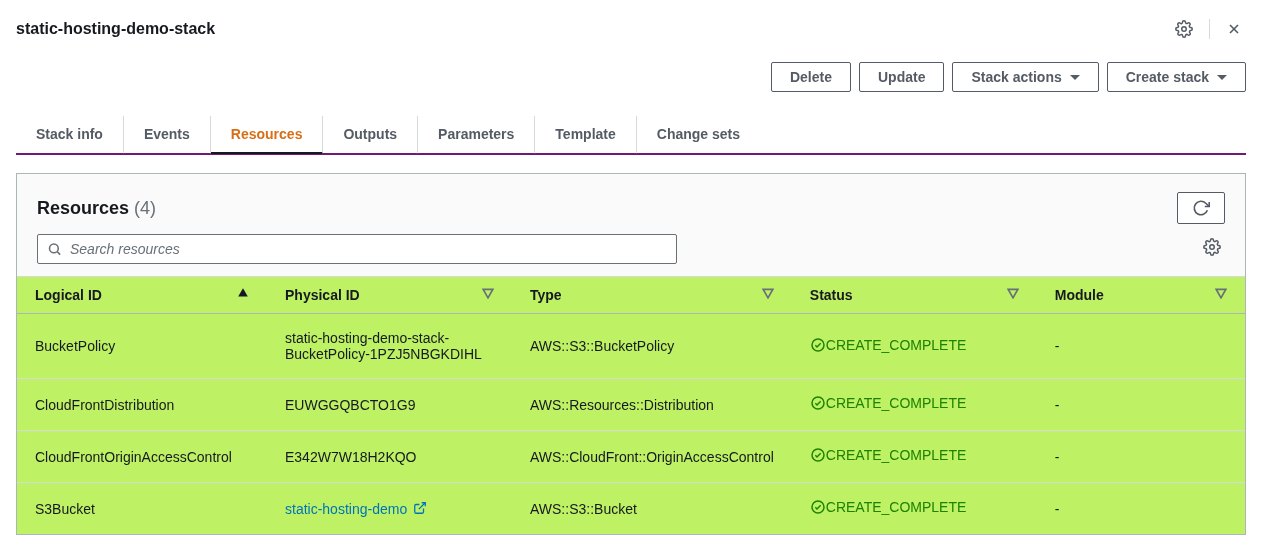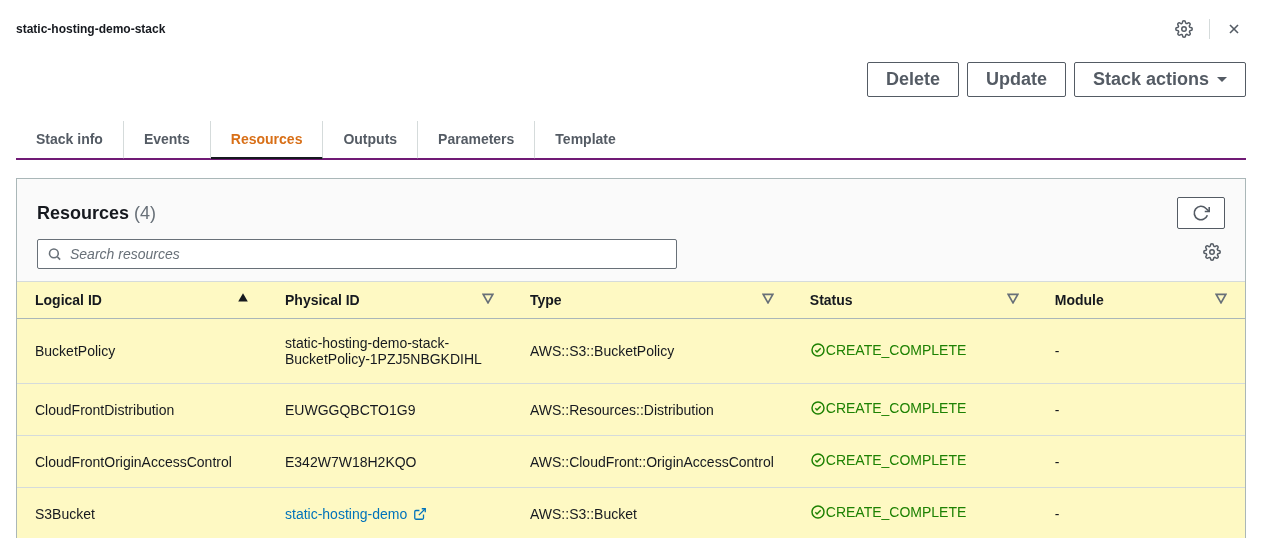--- a/index.html
+++ b/index.html
@@ -10,21 +10,21 @@
     color: #16191f;
     background: #fff;
     padding: 16px;
   }
   .top-bar {
     display: flex;
     align-items: center;
     justify-content: space-between;
   }
   .stack-title {
-    font-size: 12px;
+    font-size: 16px;
     font-weight: 700;
   }
   .top-icons {
     display: flex;
     align-items: center;
     gap: 12px;
   }
   .top-icons .divider {
     width: 1px;
     height: 20px;
@@ -45,21 +45,21 @@
     display: flex;
     justify-content: flex-end;
     gap: 8px;
     margin-top: 20px;
   }
   .btn {
     background: #fff;
     border: 1px solid #545b64;
     color: #545b64;
     font-weight: 700;
-    font-size: 18px;
+    font-size: 14px;
     padding: 6px 18px;
     cursor: pointer;
     border-radius: 2px;
     display: inline-flex;
     align-items: center;
     gap: 8px;
   }
   .btn .caret {
     width: 0; height: 0;
     border-left: 5px solid transparent;
@@ -146,21 +146,21 @@
     color: #16191f;
   }
   .search-box input::placeholder {
     color: #687078;
     font-style: italic;
   }
   .spacer { flex: 1; }
   table {
     width: 100%;
     border-collapse: collapse;
-    background: #fef9c3;
+    background: #bef264;
   }
   thead th {
     text-align: left;
     font-weight: 700;
     font-size: 14px;
     color: #16191f;
     padding: 10px 18px;
     border-top: 1px solid #d5dbdb;
     border-bottom: 1px solid #aab7b8;
     position: relative;
@@ -181,21 +181,21 @@
     display: inline-flex;
     align-items: center;
     color: #1d8102;
     font-weight: 400;
   }
   .status svg { flex-shrink: 0; }
   .link {
     color: #0073bb;
     text-decoration: none;
     display: inline-flex;
-    align-items: center;
+    align-items: flex-start;
     gap: 6px;
   }
   .col-logical { width: 250px; }
   .col-physical { width: 245px; }
   .col-type { width: 245px; }
   .col-status { width: 245px; }
   .col-module { width: auto; }
 </style>
 </head>
 <body>
@@ -219,29 +219,34 @@
   </div>
 </div>
 
 <div class="action-row">
   <button class="btn">Delete</button>
   <button class="btn">Update</button>
   <button class="btn">
     <span>Stack actions</span>
     <span class="caret"></span>
   </button>
+  <button class="btn">
+    <span>Create stack</span>
+    <span class="caret"></span>
+  </button>
 </div>
 
 <div class="tabs" id="tabs">
     <div class="tab">Stack info</div>
     <div class="tab">Events</div>
     <div class="tab active">Resources</div>
     <div class="tab">Outputs</div>
     <div class="tab">Parameters</div>
     <div class="tab">Template</div>
+    <div class="tab">Change sets</div>
   </div>
 
 <div class="panel">
   <div class="panel-header">
     <div class="panel-title">
       <span>Resources</span>
       <span class="count">(4)</span>
     </div>
     <button class="refresh-btn">
       <svg width="18" height="18" viewBox="0 0 24 24" fill="none" stroke="currentColor" stroke-width="2.2">

